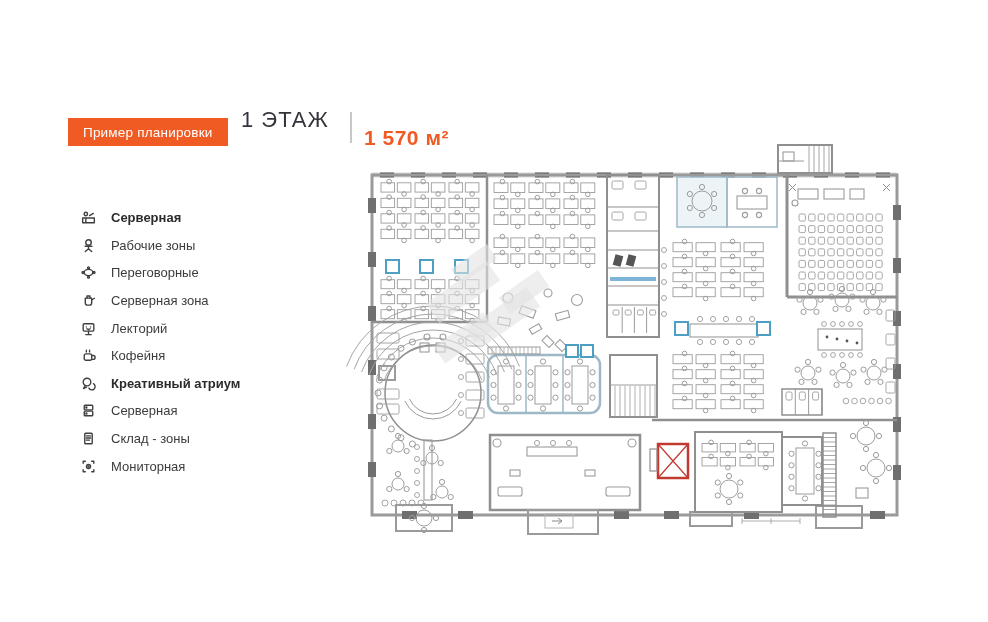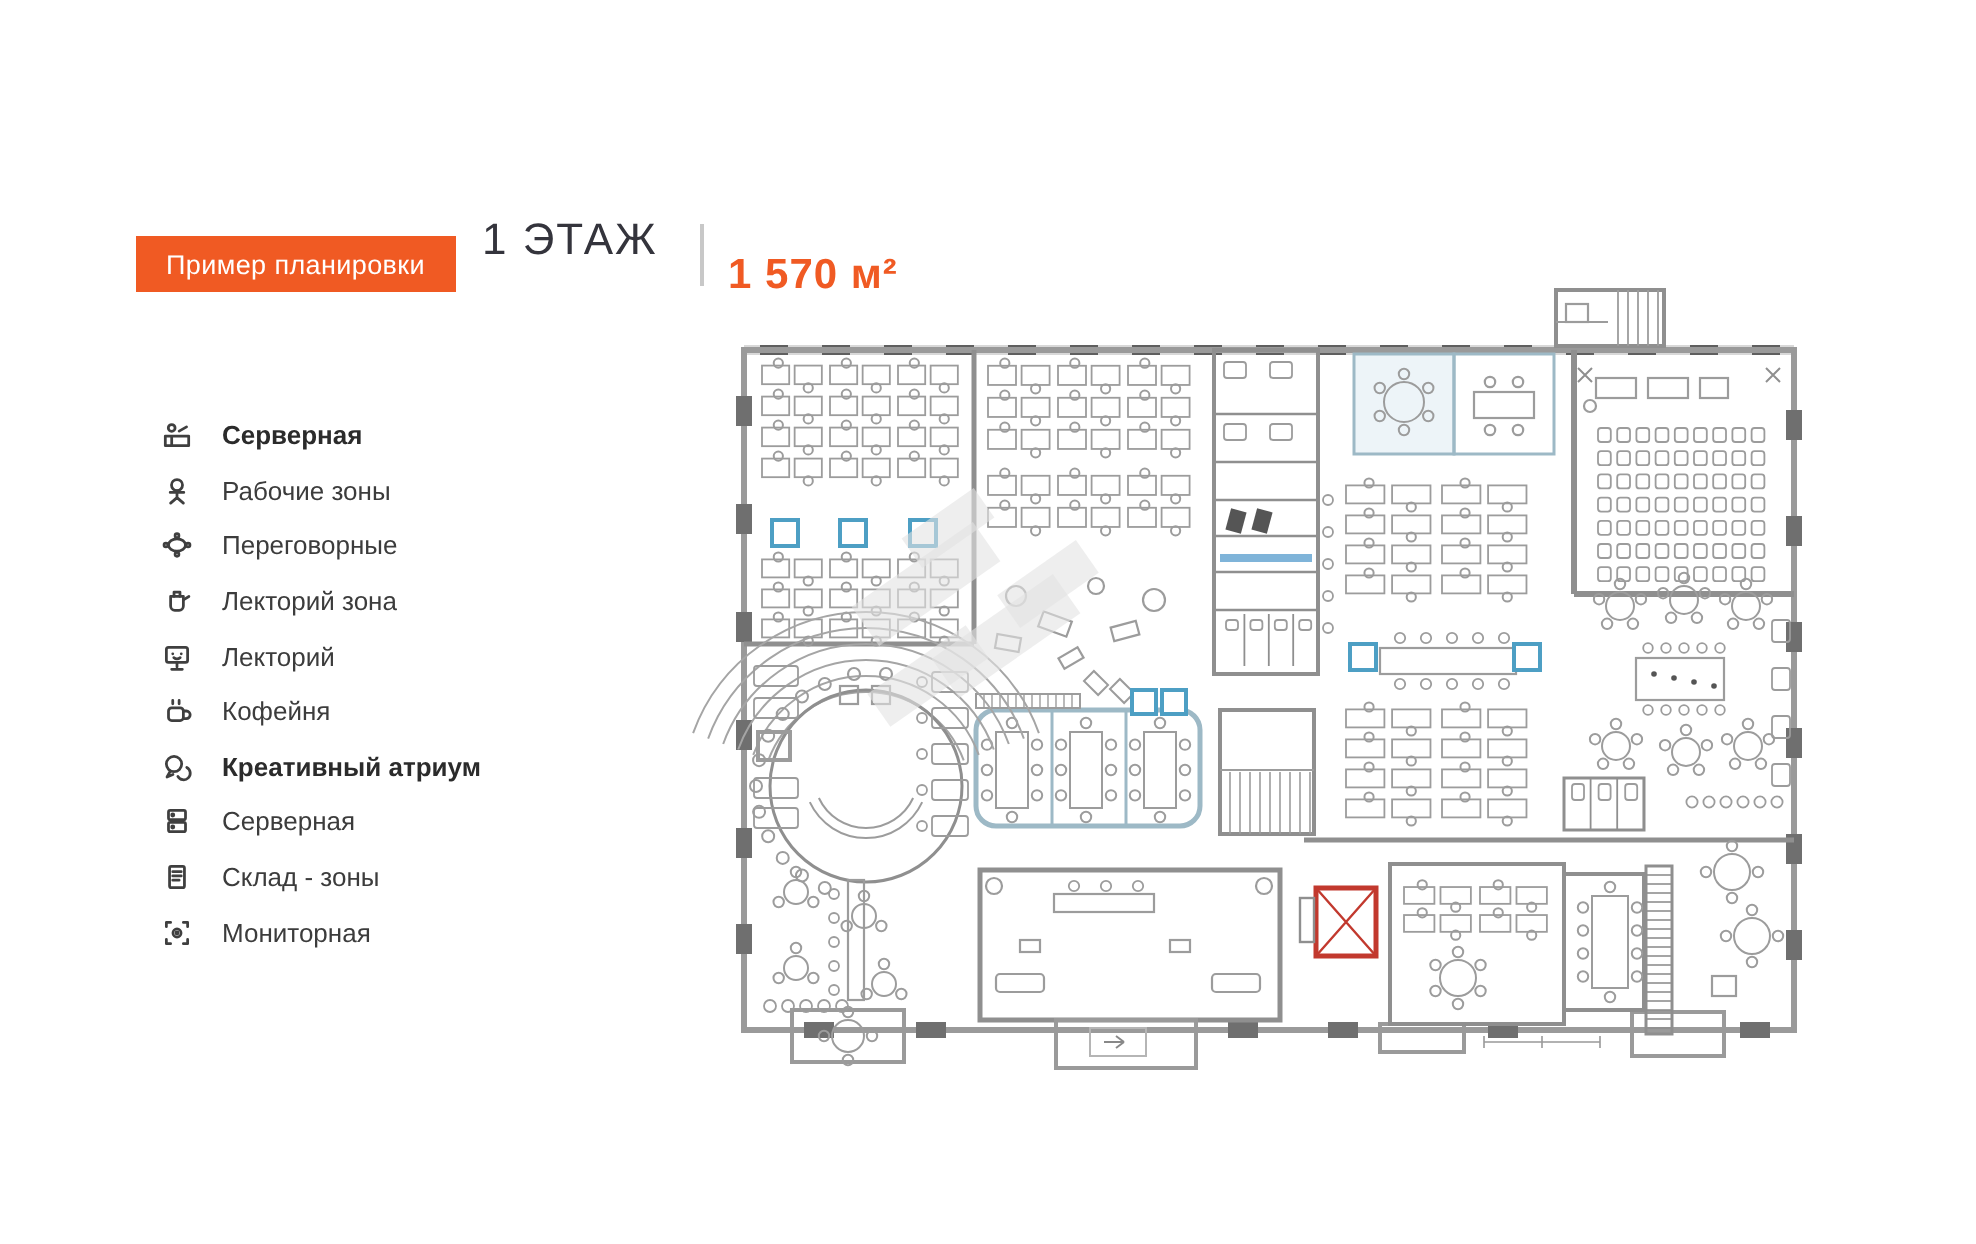--- a/index.html
+++ b/index.html
@@ -64,21 +64,21 @@
         </span>
       <span class="lbl">Переговорные</span>
     </div>
     <div class="row">
       <span class="ic">
           <svg viewBox="0 0 16 16">
             <path d="M5,5.8 h6 v4.6 a2,2 0 0 1 -2,2 h-2 a2,2 0 0 1 -2,-2 z"></path>
             <path d="M11,7.5 l2.6,-1.6 M6.6,5.8 v-2 h2.8 v2"></path>
           </svg>
         </span>
-      <span class="lbl">Лекторий зона</span>
+      <span class="lbl">Серверная зона</span>
     </div>
     <div class="row">
       <span class="ic">
           <svg viewBox="0 0 16 16">
             <rect x="3" y="3.5" width="10" height="7" rx="1"></rect>
             <path d="M8,10.5 v2.2 M5.5,13.8 h5 M6,6.5 h0.01 M10,6.5 h0.01 M6.5,8.3 q1.5,1.2 3,0"></path>
           </svg>
         </span>
       <span class="lbl">Лекторий</span>
     </div>

